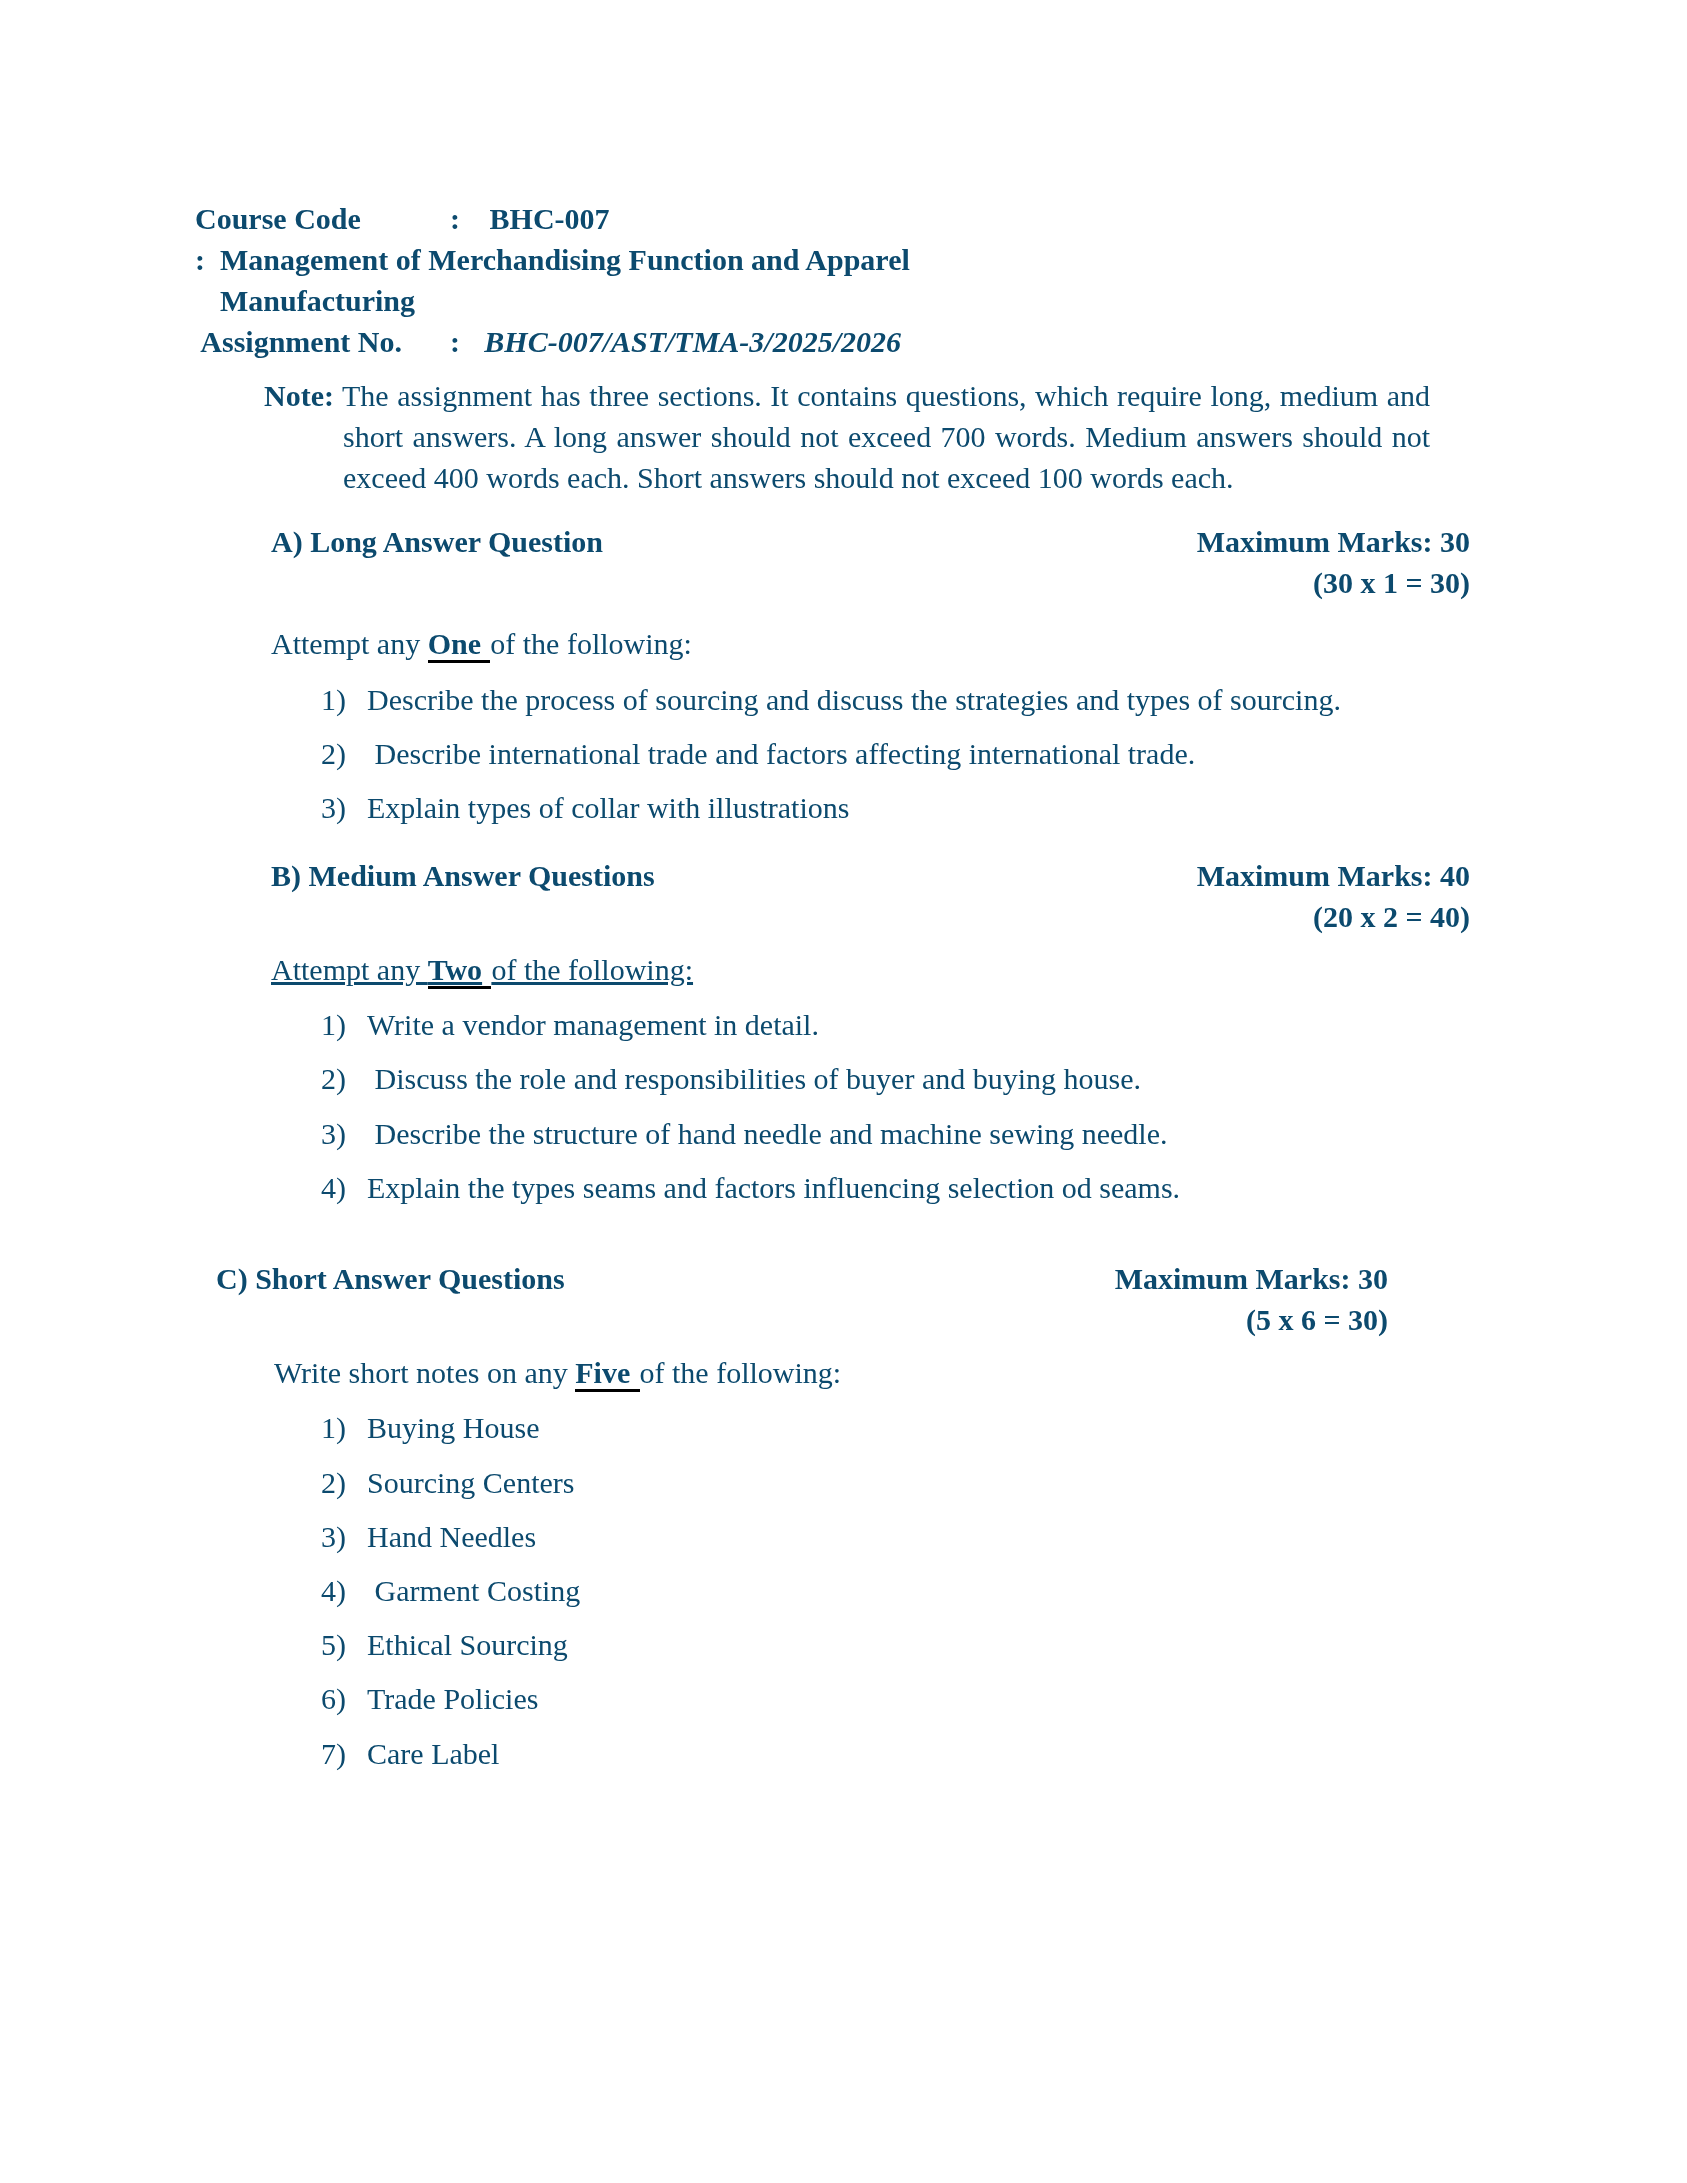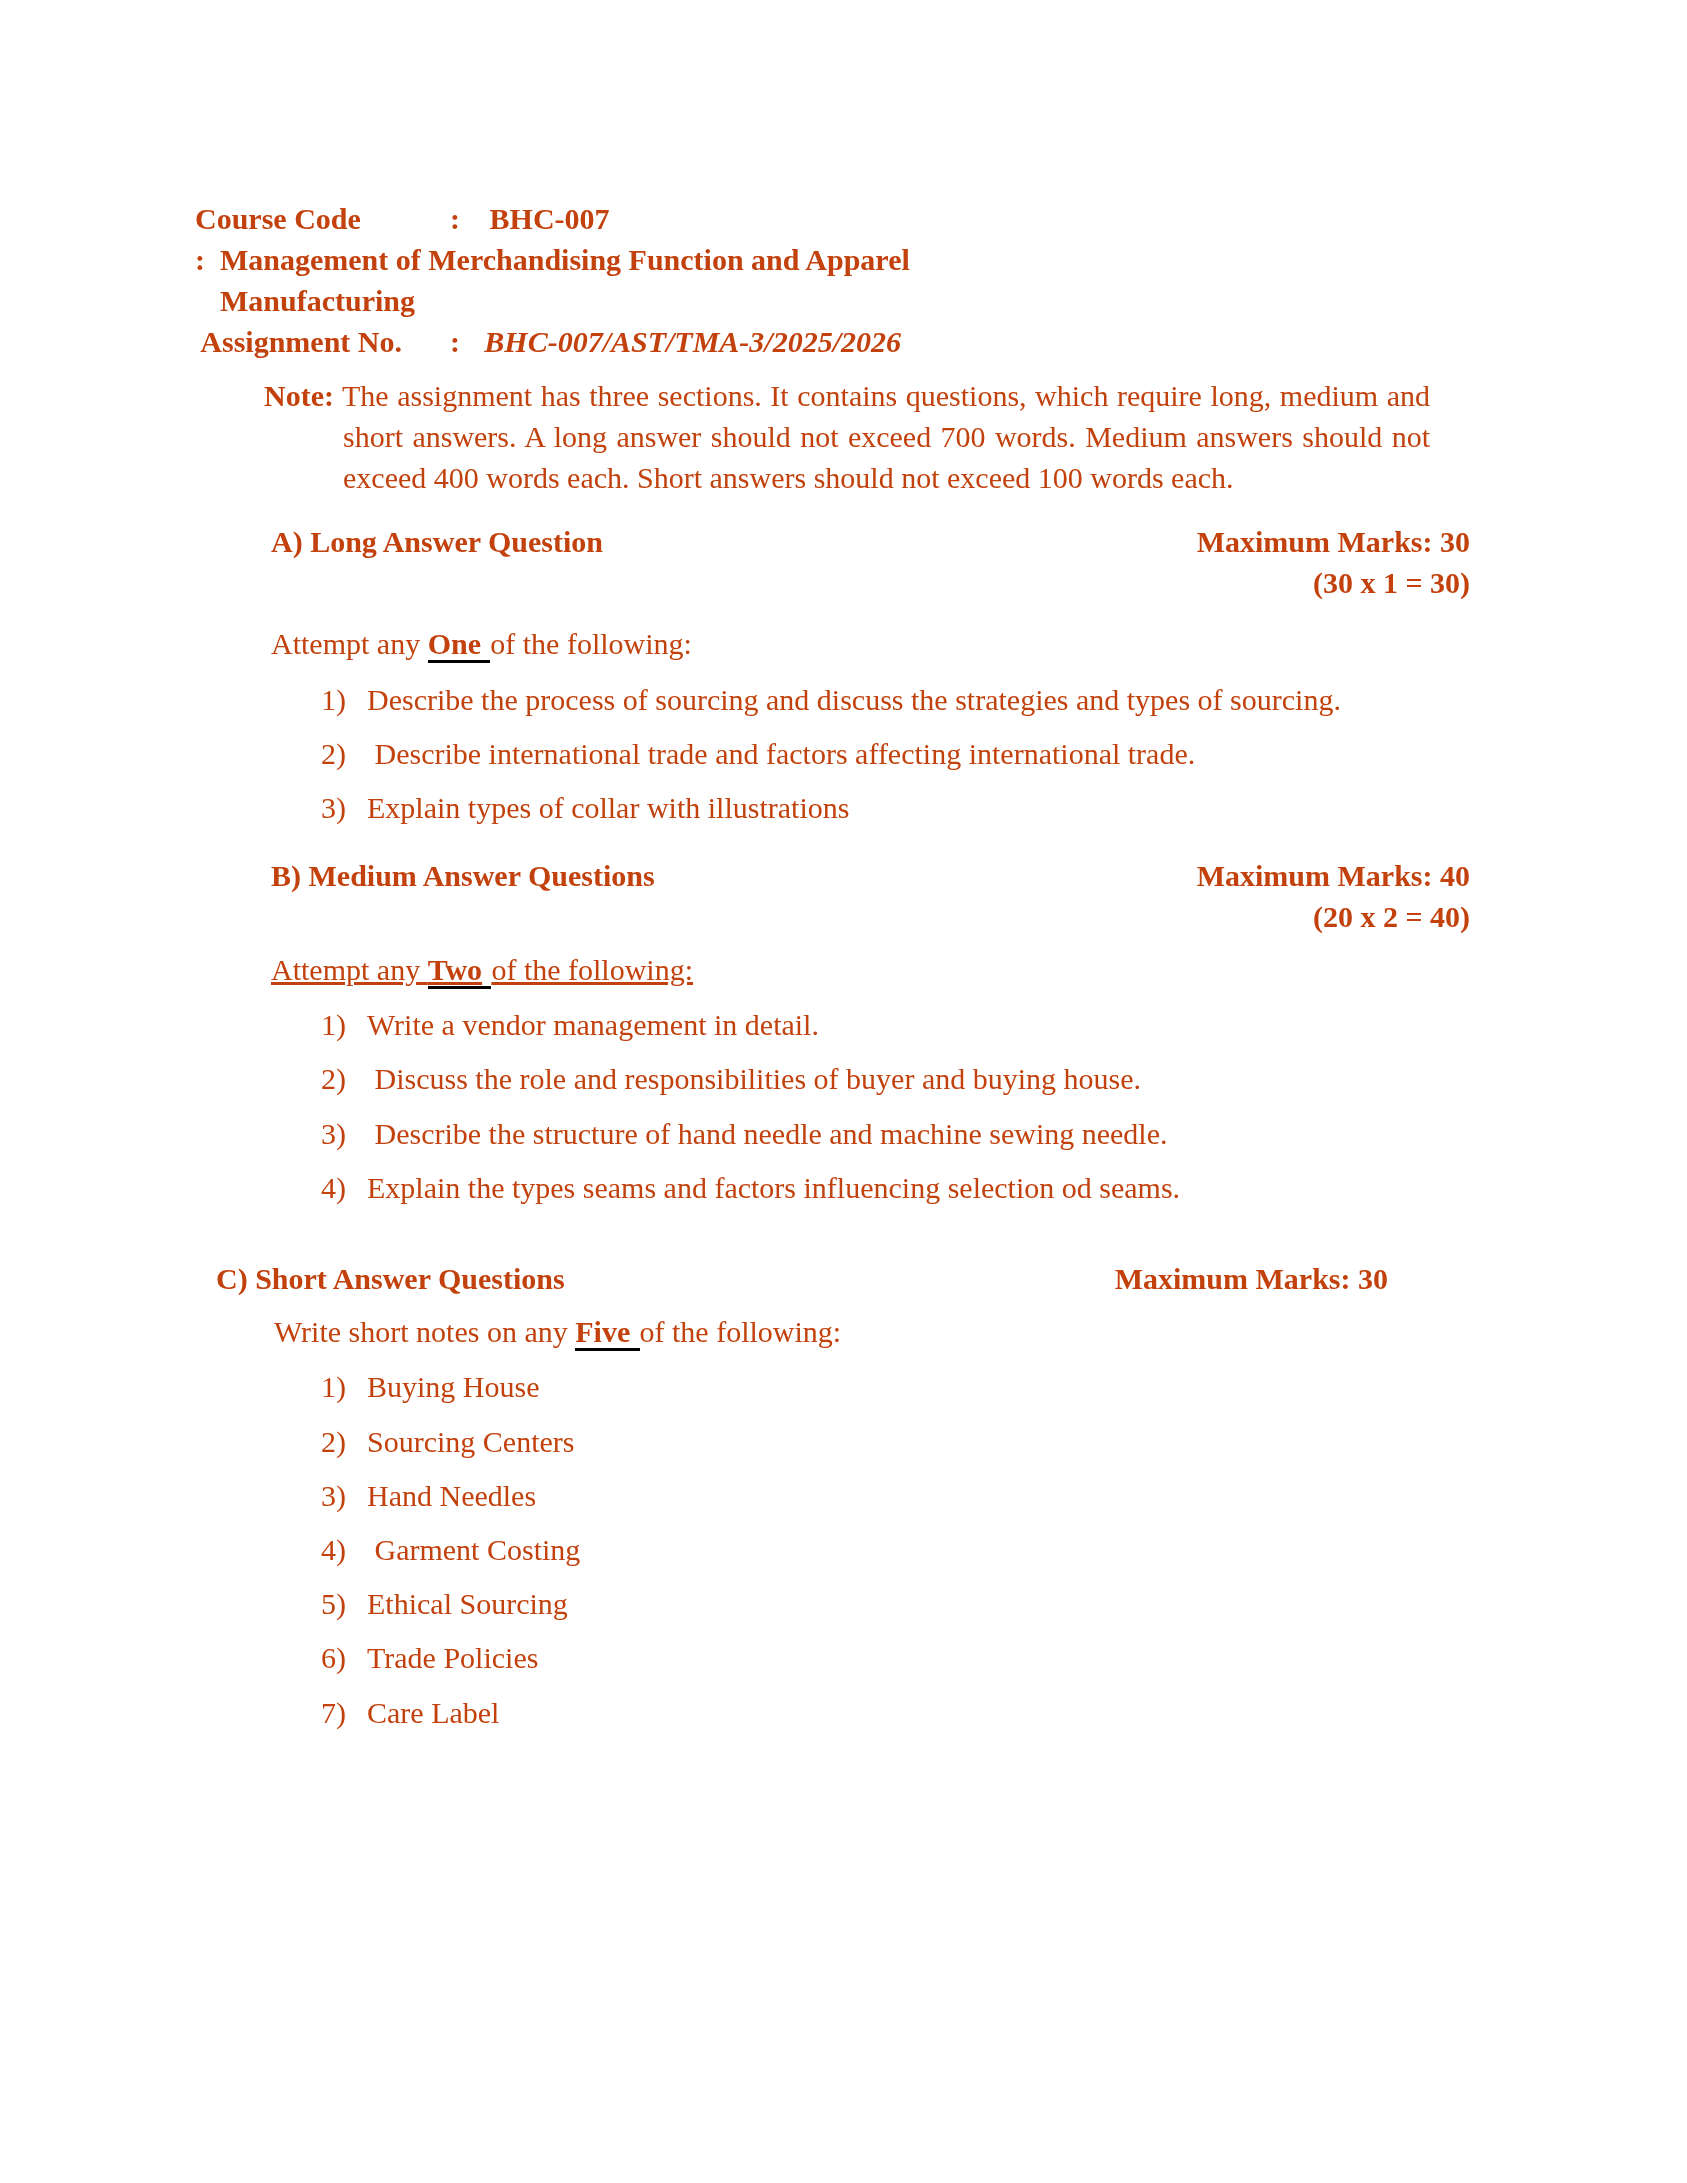--- a/index.html
+++ b/index.html
@@ -2,21 +2,21 @@
 <html style="font-size:10.6px"><head>
 <meta charset="utf-8">
 <style>
   html, body { margin: 0; padding: 0; background: #888; }
   .page {
     position: relative;
     width: 1687px;
     height: 2183px;
     margin: 0 auto;
     background: #ffffff;
-    color: #c2410c;
+    color: #0c4a6e;
     font-family: "Liberation Serif", serif;
     font-size: 30px;
     line-height: 41px;
     overflow: hidden;
   }
   .content { padding: 198px 0 0 195px; }
 
   
   .hrow { display: flex; font-weight: bold; }
   .hlabel { flex: none; width: 255px; }
@@ -139,20 +139,21 @@
         <span class="qnum">4)</span>
         <span class="qtext">Explain the types seams and factors influencing selection od seams.</span>
       </li>
     </ul>
 
     <div class="sec sec-c mt75">
       <div class="line1">
         <span>C) Short Answer Questions</span>
         <span>Maximum Marks: 30</span>
       </div>
+      <div class="line2">(5 x 6 = 30)</div>
     </div>
 
     <p class="attempt c-ind mt18" style="margin-bottom:9px;"><span>Write short notes on any </span><span class="kw">Five</span><span>of the following:</span></p>
 
     <ul class="qlist">
       <li>
         <span class="qnum">1)</span>
         <span class="qtext">Buying House</span>
       </li>
       <li>

